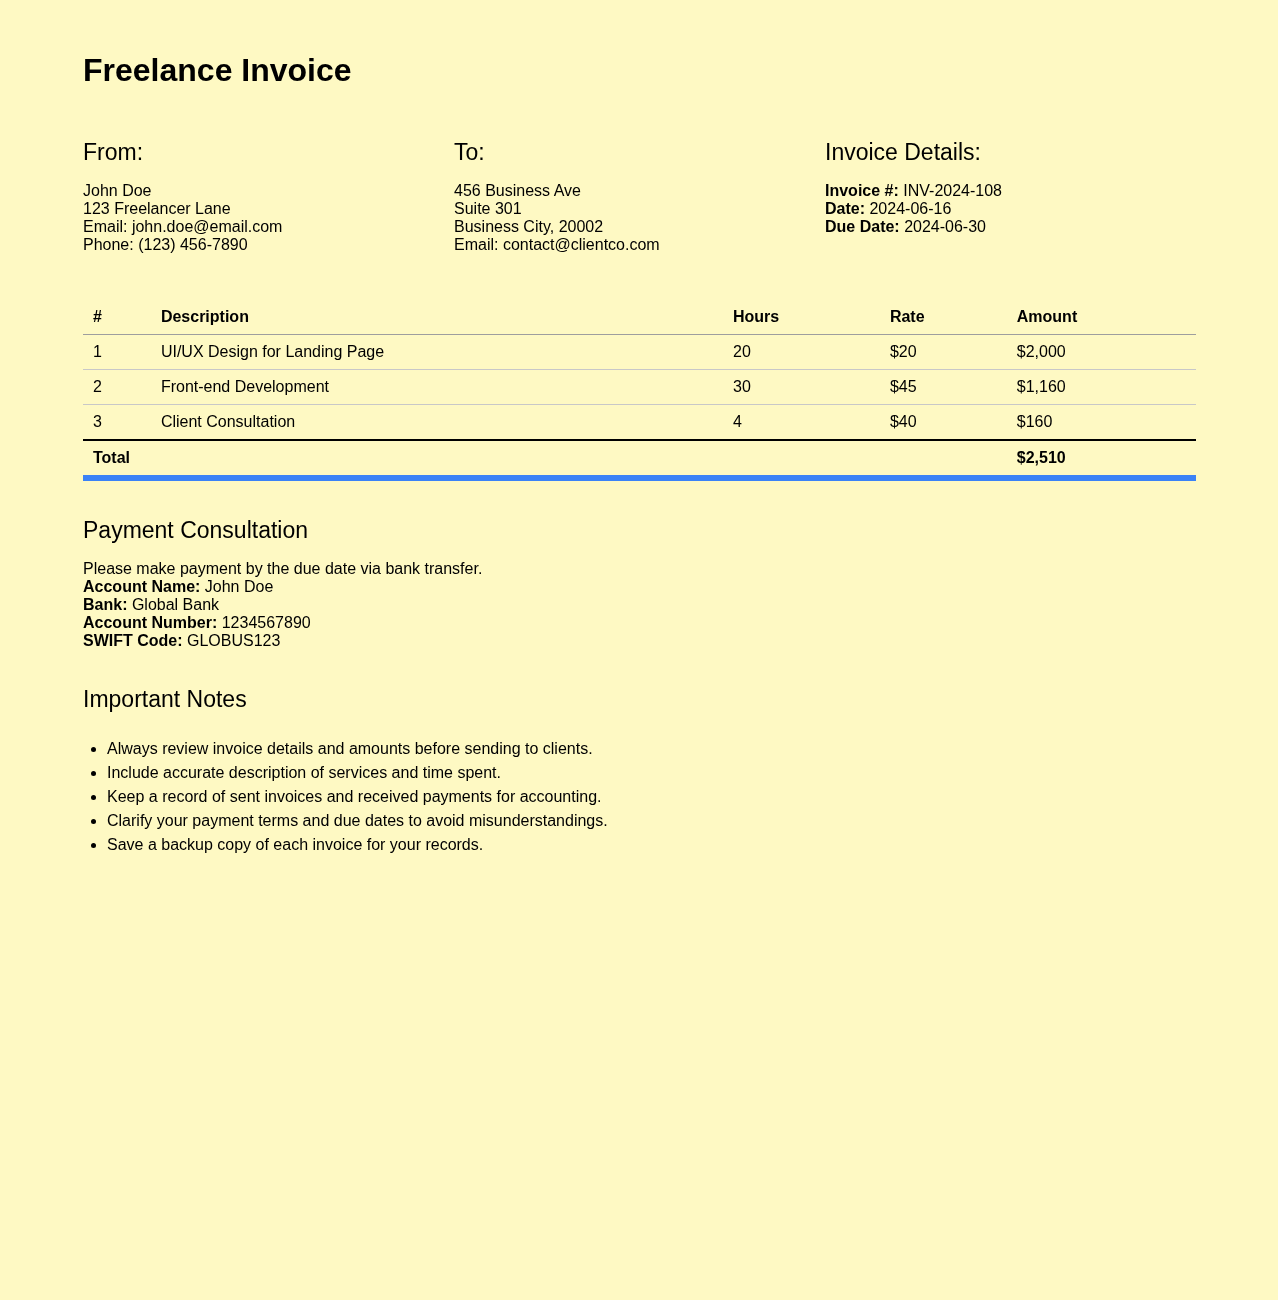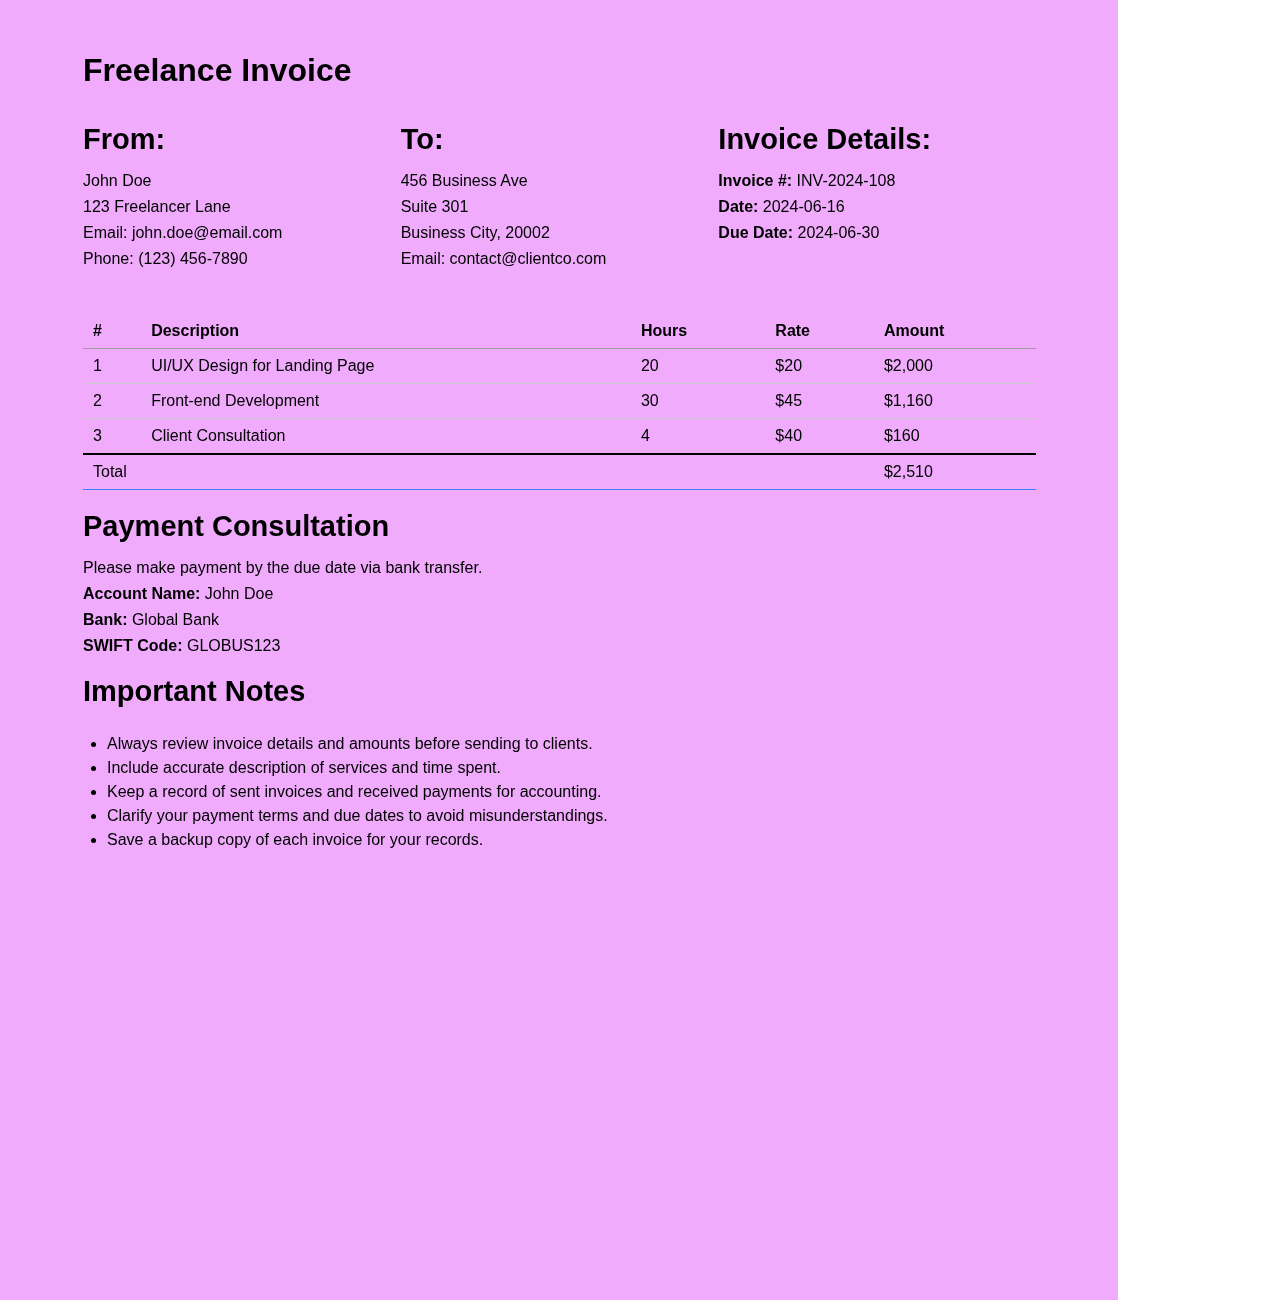--- a/index.html
+++ b/index.html
@@ -4,47 +4,47 @@
 <style>
   html, body {
     margin: 0;
     padding: 0;
     background: #ffffff;
     color: #000000;
     font-family: "Liberation Sans", sans-serif;
     font-size: 16px;
   }
   .page {
-    width: 1118px;
+    width: 1278px;
     min-height: 1300px;
     box-sizing: border-box;
     padding: 30px 82px 60px 83px;
-    background: #f0abfc;
+    background: #fef9c3;
   }
   h1.doc-title {
     font-size: 32px;
     font-weight: bold;
     margin: 22px 0 14px 0;
   }
   .parties {
     display: flex;
     flex-direction: row;
   }
   .party-col { flex: 1 1 0; min-width: 0; }
   h2.section-heading {
-    font-size: 29px;
-    font-weight: bold;
-    margin: 20px 0 16px 0;
+    font-size: 23px;
+    font-weight: normal;
+    margin: 36px 0 16px 0;
   }
   p.block-text {
     margin: 16px 0;
     line-height: 18px;
     font-size: 16px;
   }
-  .line { display: block; margin-top: 8px; }
+  .line { display: block; }
   .items-table {
     width: 100%;
     border-collapse: collapse;
     margin-top: 30px;
     font-size: 16px;
   }
   .items-table th, .items-table td {
     text-align: left;
     padding: 8px 10px;
     vertical-align: middle;
@@ -53,22 +53,22 @@
     font-weight: bold;
     border-bottom: 1px solid #9e9e9e;
   }
   .items-table tbody td {
     border-bottom: 1px solid #c8c8c8;
   }
   .items-table tbody tr:last-child td {
     border-bottom: 2px solid #000000;
   }
   .items-table tfoot td {
-    font-weight: normal;
-    border-bottom: 1px solid #3b82f6;
+    font-weight: bold;
+    border-bottom: 6px solid #3b82f6;
   }
   .col-num    { width: 6.1%; }
   .col-desc   { width: 51.4%; }
   .col-hours  { width: 14.1%; }
   .col-rate   { width: 11.4%; }
   .col-amount { width: 17%; }
   ul.notes-list {
     margin: 24px 0;
     padding-left: 24px;
   }
@@ -167,20 +167,21 @@
       </tr>
     </tfoot>
   </table>
 
   <div>
     <h2 class="section-heading">Payment Consultation</h2>
     <p class="block-text">
       <span class="line">Please make payment by the due date via bank transfer.</span>
       <span class="line"><strong>Account Name:</strong> <span>John Doe</span></span>
       <span class="line"><strong>Bank:</strong> <span>Global Bank</span></span>
+      <span class="line"><strong>Account Number:</strong> <span>1234567890</span></span>
       <span class="line"><strong>SWIFT Code:</strong> <span>GLOBUS123</span></span>
     </p>
   </div>
 
   <div>
     <h2 class="section-heading">Important Notes</h2>
     <ul class="notes-list">
       <li>Always review invoice details and amounts before sending to clients.</li>
       <li>Include accurate description of services and time spent.</li>
       <li>Keep a record of sent invoices and received payments for accounting.</li>

